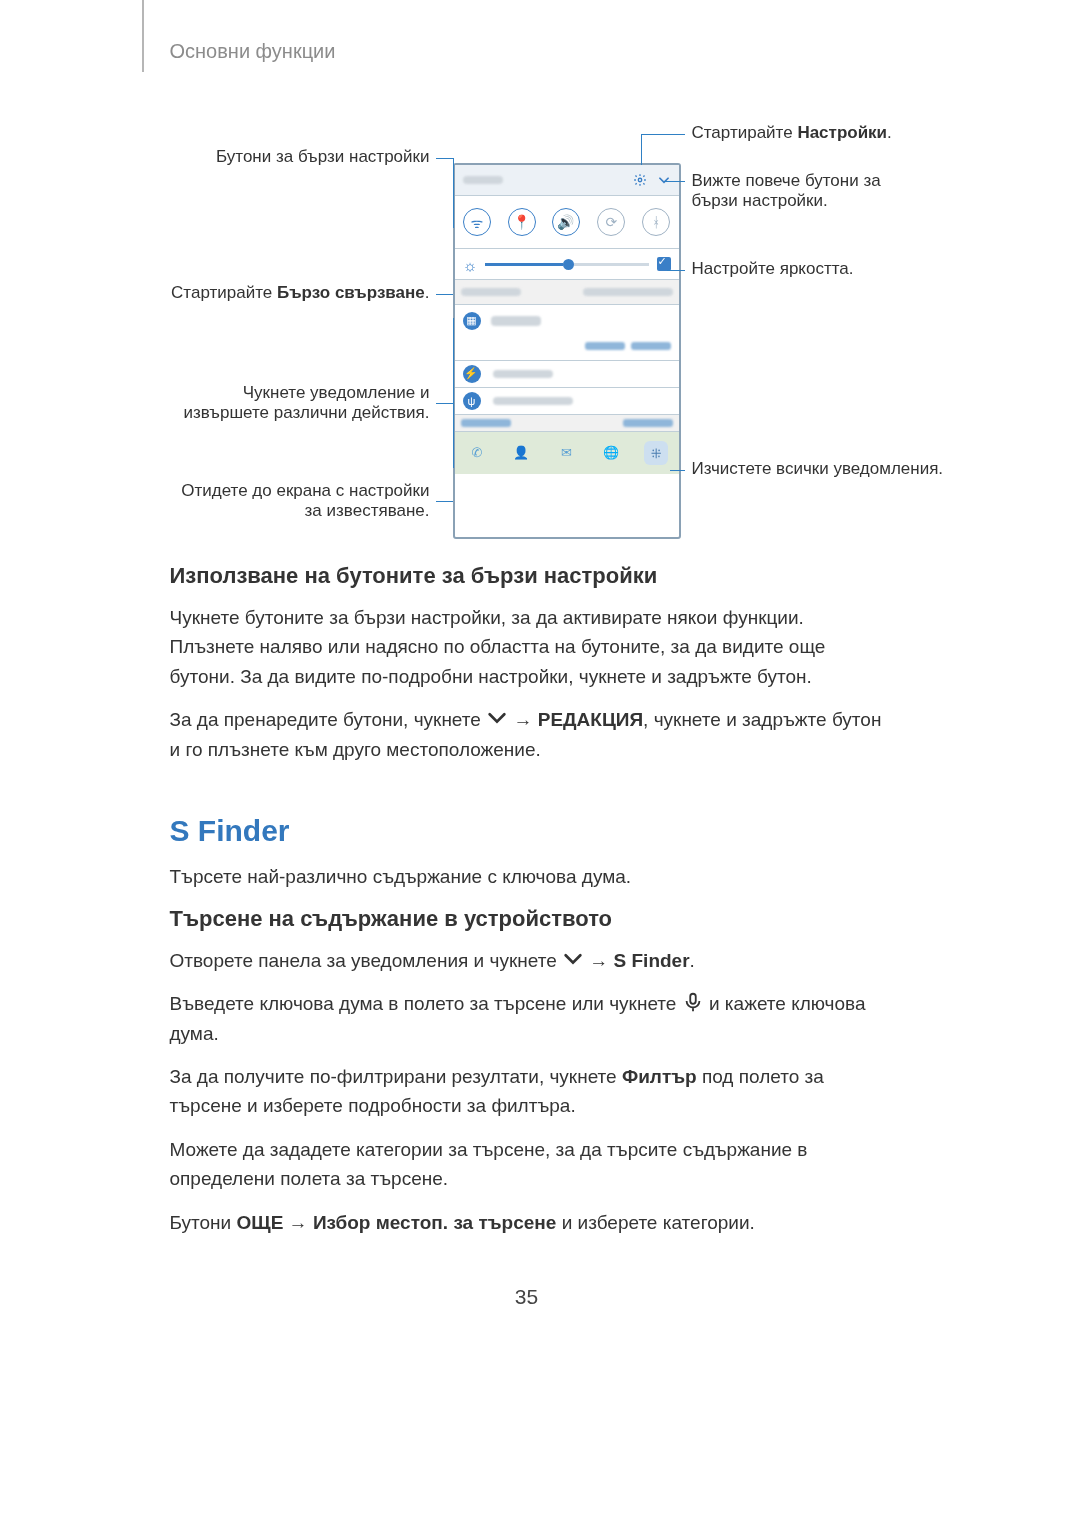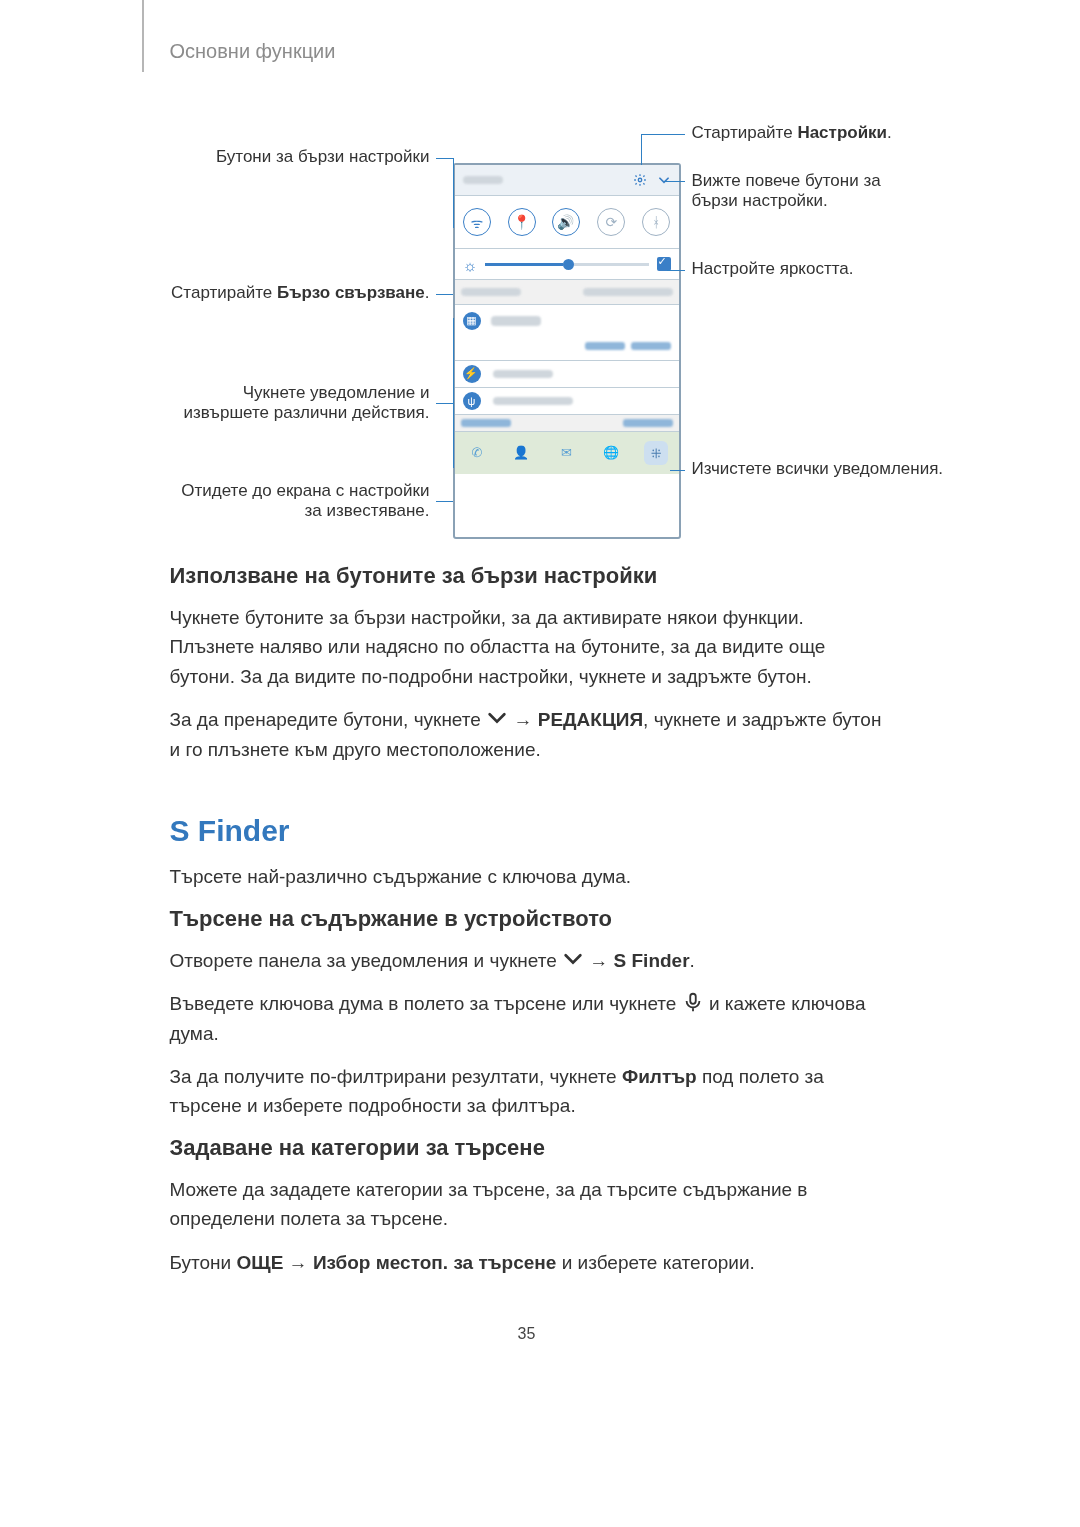--- a/index.html
+++ b/index.html
@@ -45,21 +45,21 @@
     margin-top: 50px;
     margin-bottom: 6px;
   }
   .section-h2 {
     font-size: 22px;
     font-weight: 700;
     margin-bottom: 6px;
   }
   .page-num {
     text-align: center;
-    font-size: 16px;
+    font-size: 21px;
     color: #454545;
     margin-top: 48px;
   }
 
   
   .diagram {
     position: relative;
     height: 430px;
     margin: 0 auto 10px auto;
     width: 860px;
@@ -293,20 +293,19 @@
         <svg viewBox="0 0 24 24" fill="none" stroke="#333" stroke-width="2">
           <rect x="9" y="3" width="6" height="11" rx="3"></rect>
           <path d="M5 11a7 7 0 0 0 14 0M12 18v4"></path>
         </svg>
       </span><span> и кажете ключова дума.</span>
   </div>
   <div class="body-text">
     <span>За да получите по-филтрирани резултати, чукнете </span><span class="bold">Филтър</span><span> под полето за търсене и изберете подробности за филтъра.</span>
   </div>
 
-  <div class="section-h2">Задаване на категории за търсене</div>
   <div class="body-text">Можете да зададете категории за търсене, за да търсите съдържание в определени полета за търсене.</div>
   <div class="body-text">
     <span>Бутони </span><span class="bold">ОЩЕ</span><span> → </span><span class="bold">Избор местоп. за търсене</span><span> и изберете категории.</span>
   </div>
 
   <div class="page-num">35</div>
 </div>
 
 </body></html>

